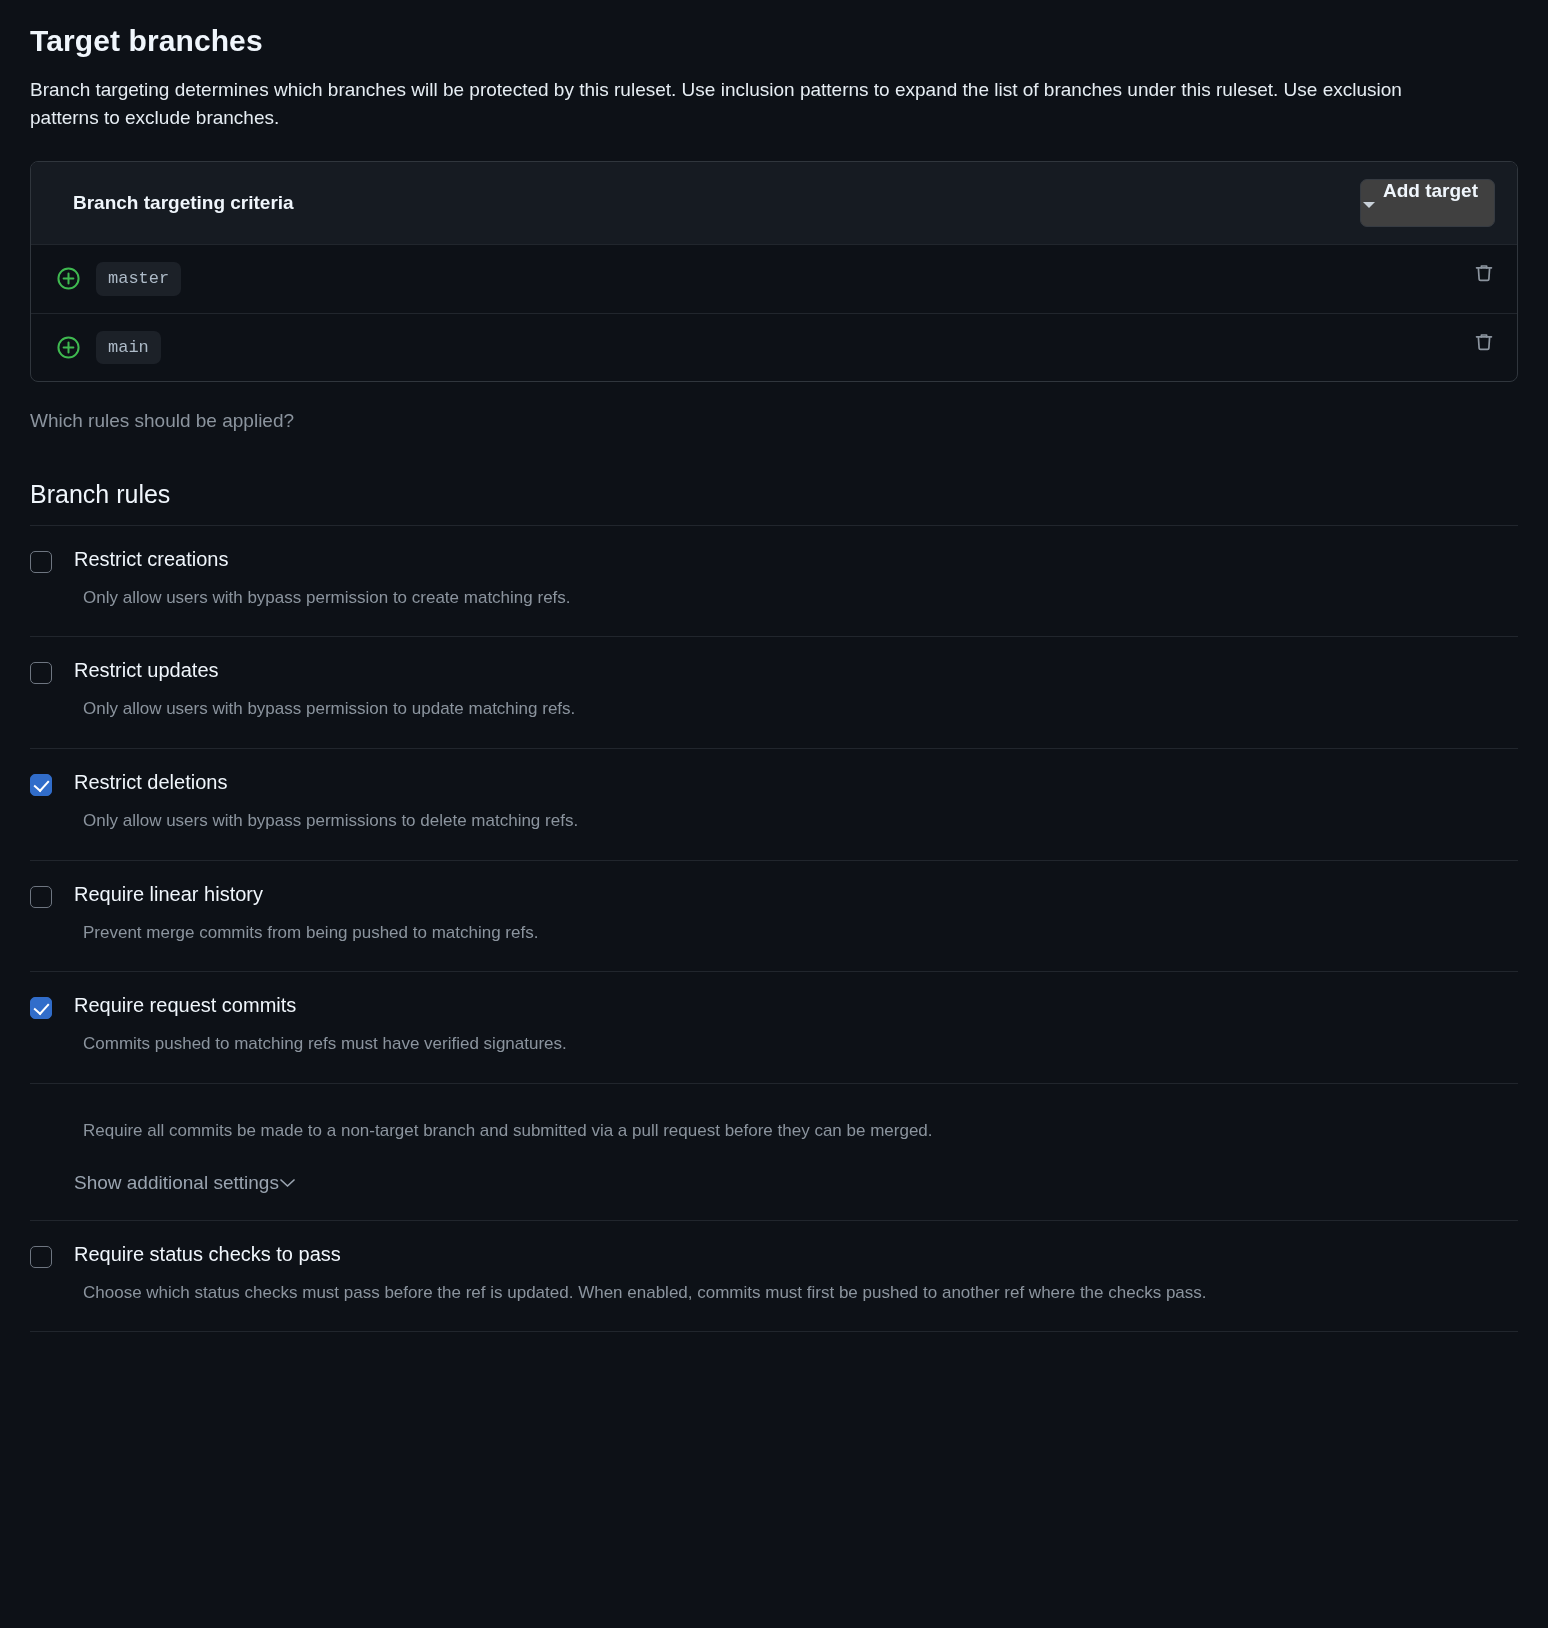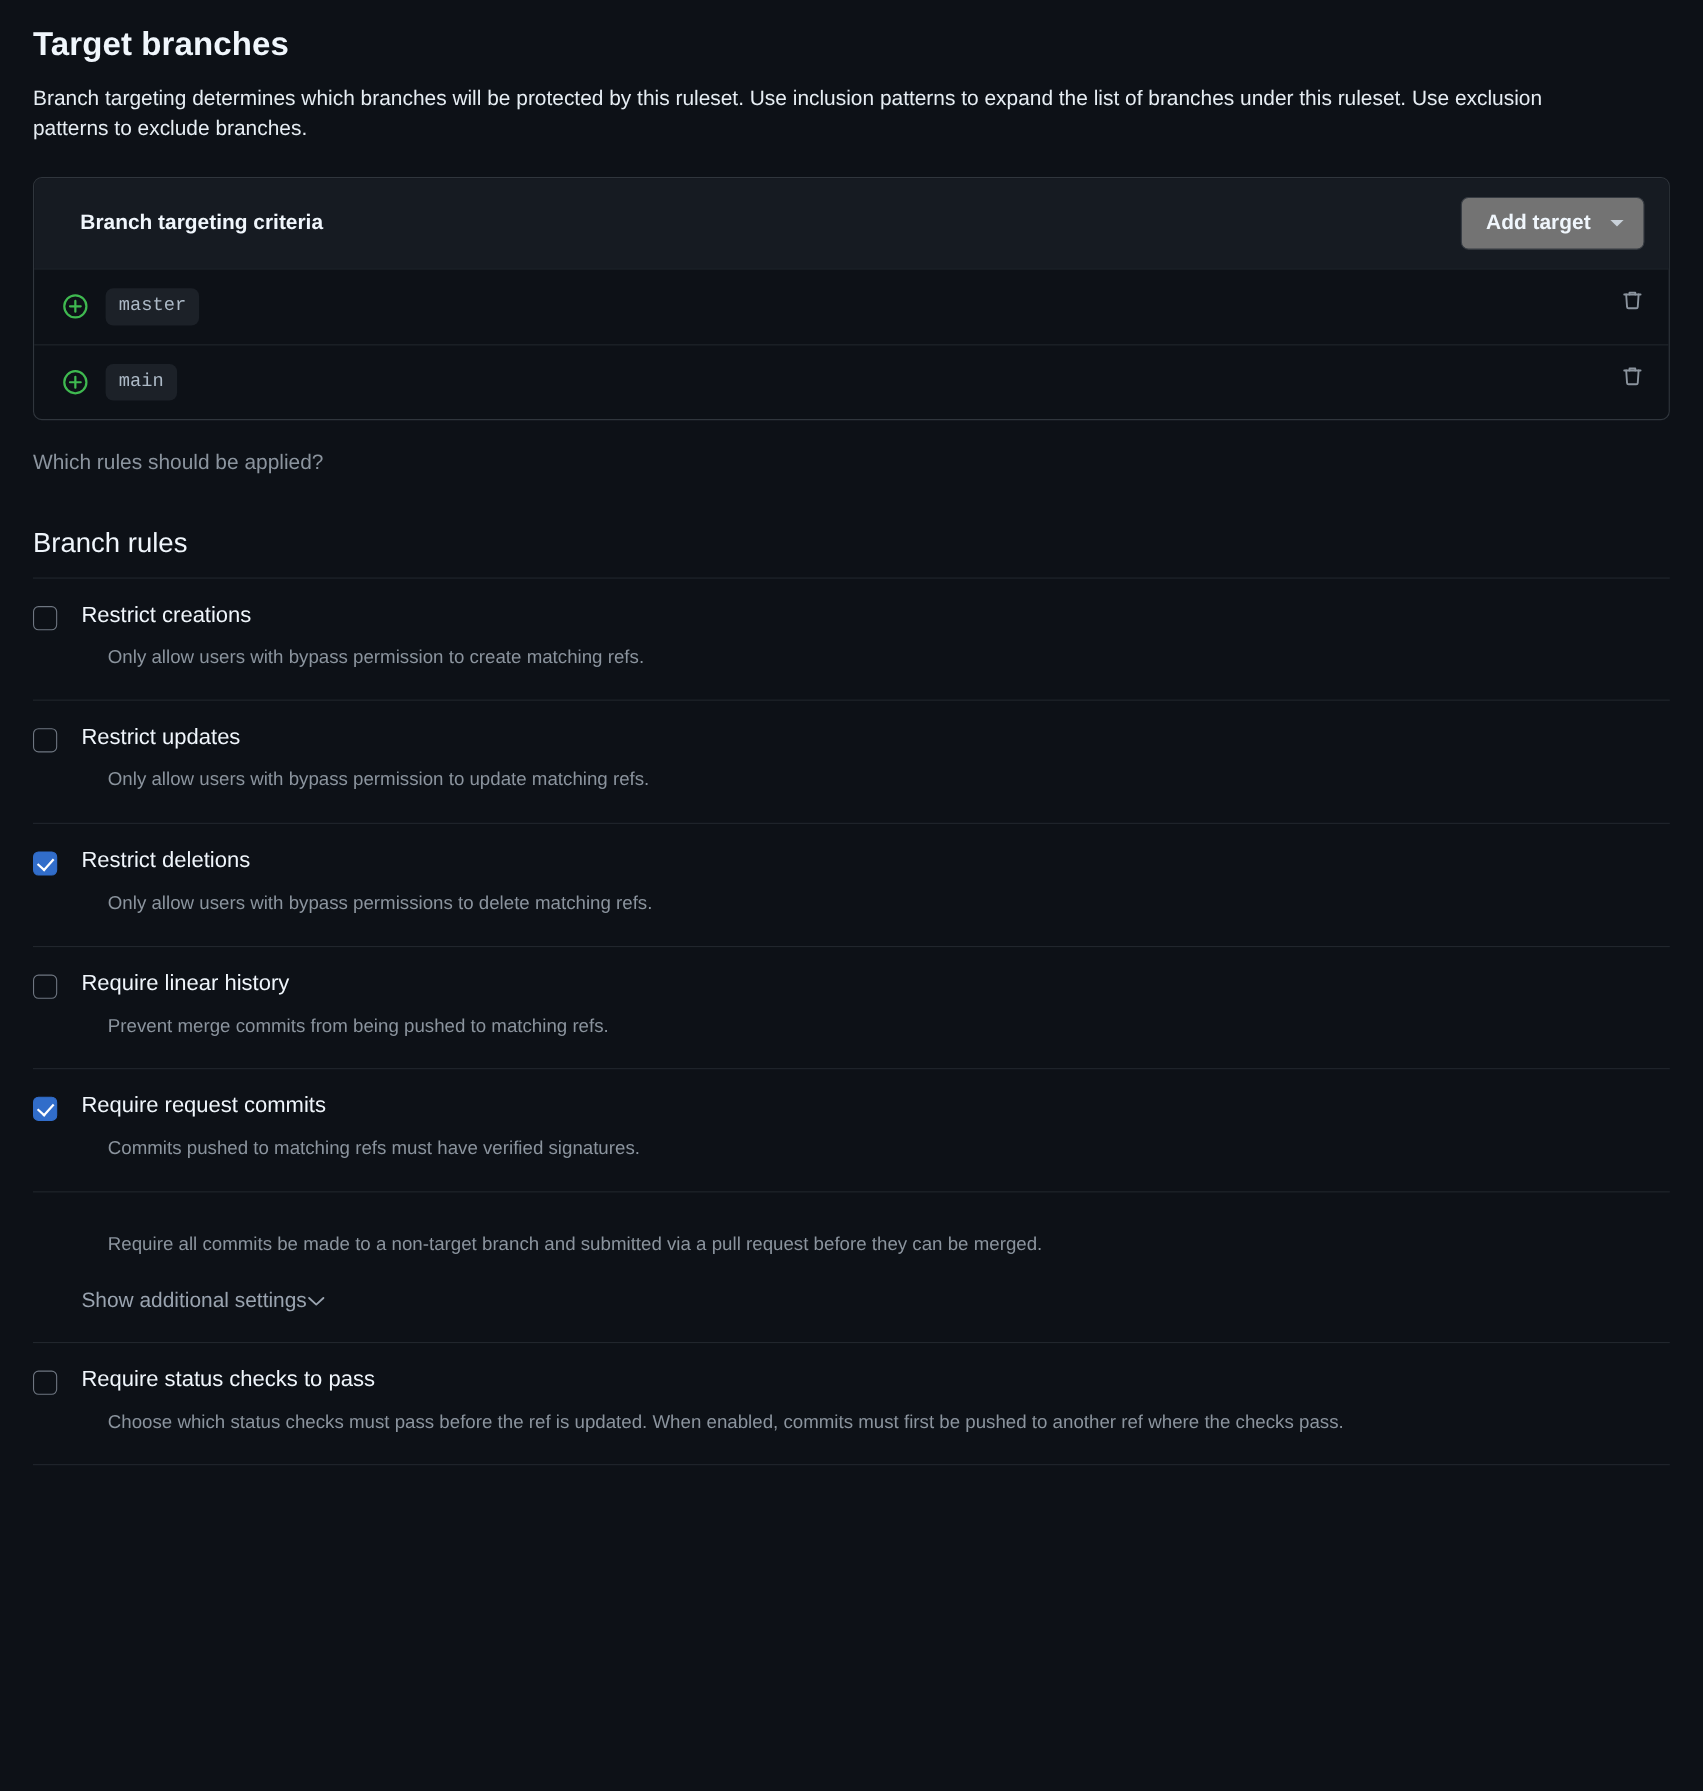--- a/index.html
+++ b/index.html
@@ -60,25 +60,26 @@
   }
   .card-header-title{
     font-size:19px;
     font-weight:700;
     color:#f0f6fc;
     margin-left:20px;
   }
   .btn-split{
     display:inline-flex;
     align-items:stretch;
-    background:#737373;
+    background:#404040;
     border:1px solid #363b42;
     border-radius:7px;
     overflow:hidden;
     height:48px;
+    flex-direction:column;
   }
   .btn-split .btn-label{
     display:flex;
     align-items:center;
     padding:0 16px 0 22px;
     font-size:19px;
     font-weight:700;
     color:#f0f6fc;
     white-space:nowrap;
   }
@@ -185,21 +186,21 @@
     transform:rotate(42deg);
   }
   .rule-label{
     font-size:20px;
     color:#f0f6fc;
     line-height:1.15;
   }
   .rule-desc{
     font-size:17px;
     color:var(--fg-muted);
-    margin:13px 0 0 68px;
+    margin:13px 0 0 53px;
     line-height:1.45;
   }
   .show-more{
     margin:28px 0 0 44px;
     display:inline-flex;
     align-items:center;
     font-size:19px;
     color:#9aa4b0;
   }
   .chev-down{

